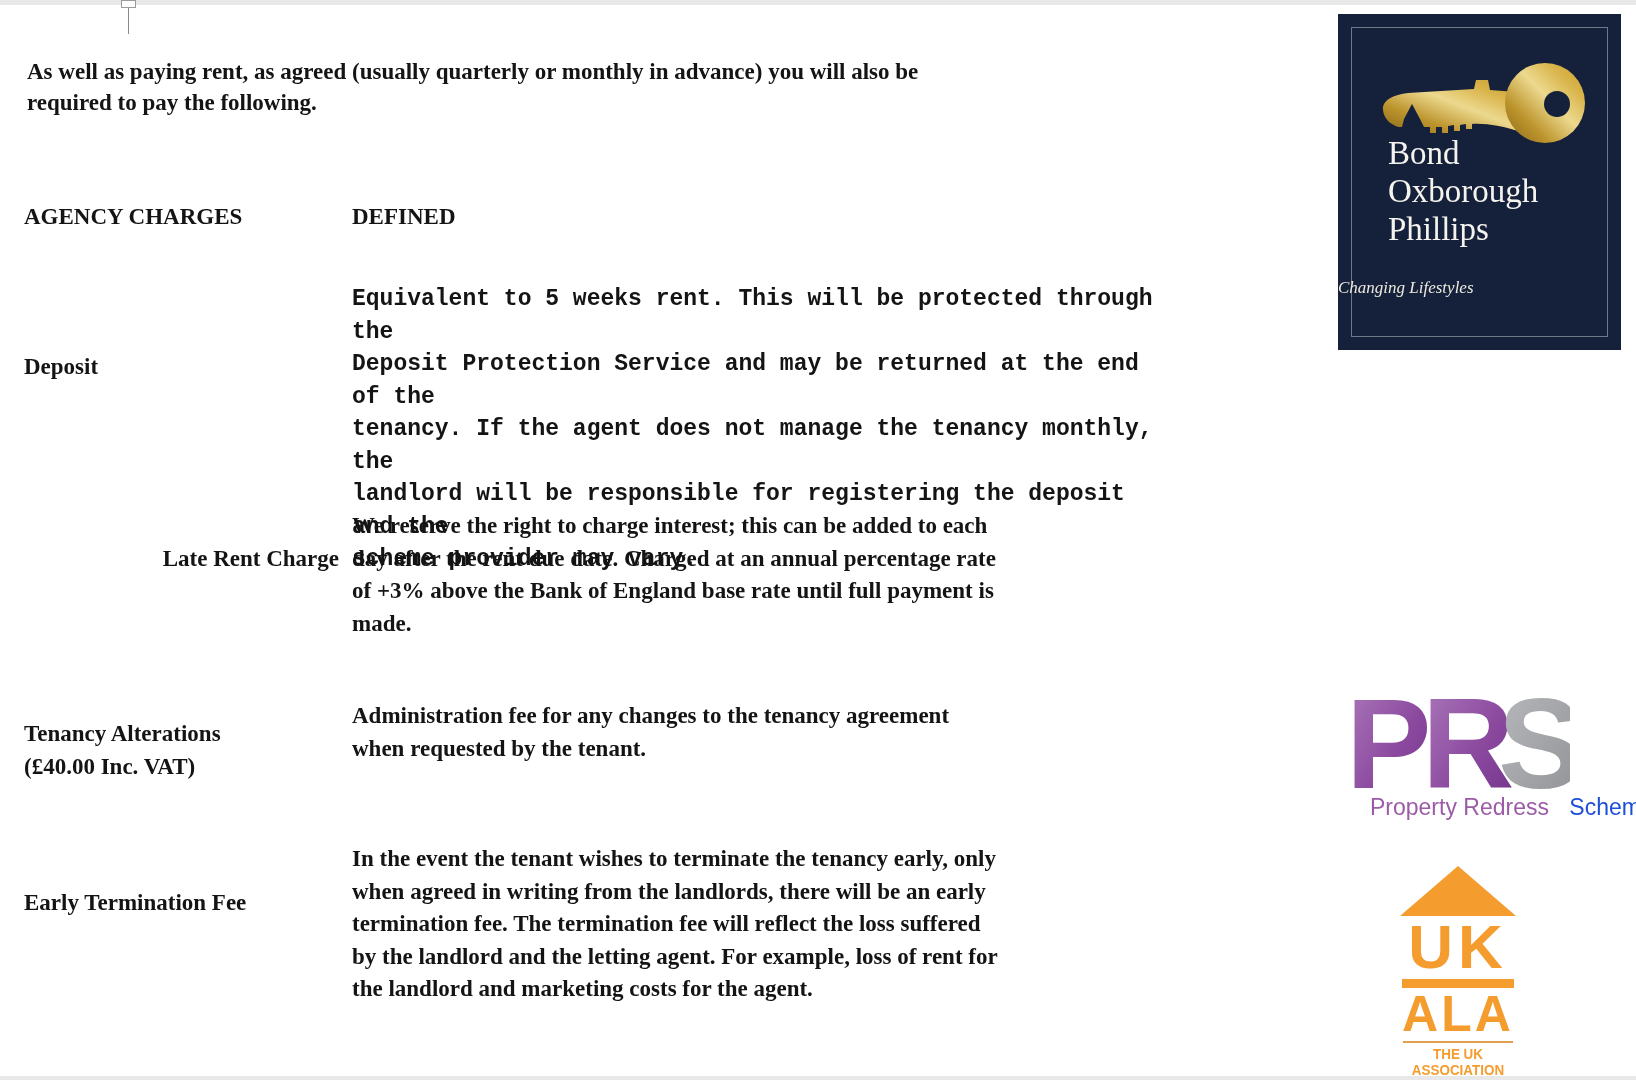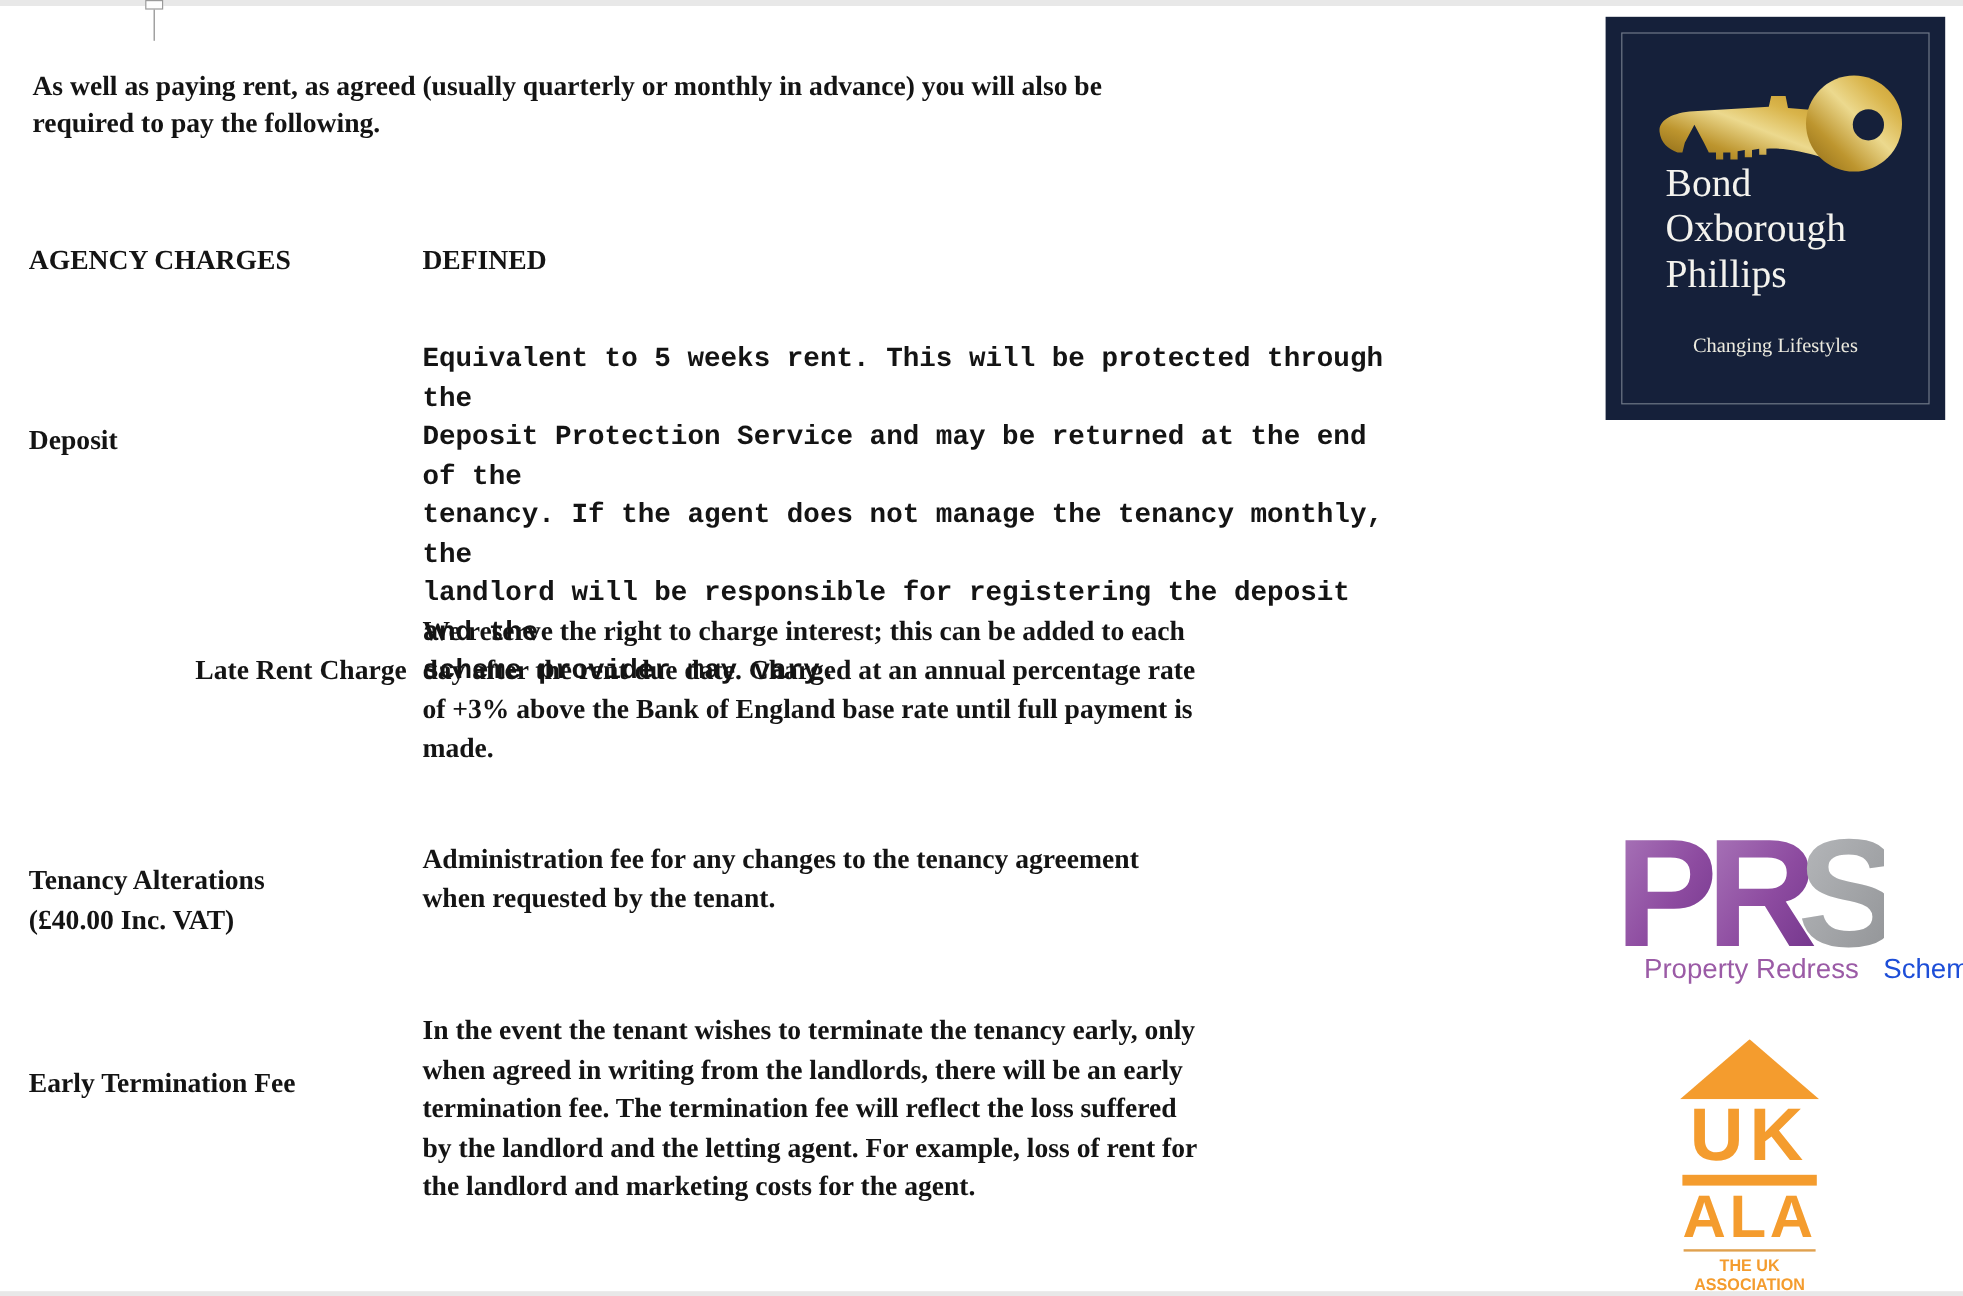--- a/index.html
+++ b/index.html
@@ -35,22 +35,22 @@
     position: absolute; left: 13px; top: 13px; right: 13px; bottom: 13px;
     border: 1px solid #6f7888;
   }
   .bond-key { position: absolute; left: 30px; top: 26px; width: 230px; height: 115px; }
   .bond-name {
     position: absolute; left: 50px; top: 120px;
     color: #f4f3ee; font-size: 33px; line-height: 38px; font-weight: normal;
     font-family: "Liberation Serif", serif;
   }
   .bond-tagline {
-    position: absolute; left: 0; top: 264px; width: 283px; text-align: center;
-    color: #eceadf; font-size: 17px; font-weight: normal;
+    position: absolute; left: 0; top: 264px; width: 283px; 
+    color: #eceadf; font-size: 17px; font-style: italic; font-weight: normal;
   }
 
   
   .cmp-wrap { position: absolute; left: 1330px; top: 380px; width: 260px; }
   .cmp-house { display: block; width: 260px; height: 192px; }
   .cmp-line1 { position: absolute; left: 0; top: 190px; width: 260px; text-align: center;
     font-family: "Liberation Sans", sans-serif; white-space: nowrap; }
   .cmp-strong { font-size: 35px; font-weight: bold; color: #58595b; letter-spacing: 0; }
   .cmp-cert { font-size: 35px; font-weight: 300; color: #e9a43e; letter-spacing: 2px; }
   .cmp-line2 { position: absolute; left: 0; top: 226px; width: 260px; text-align: center;

